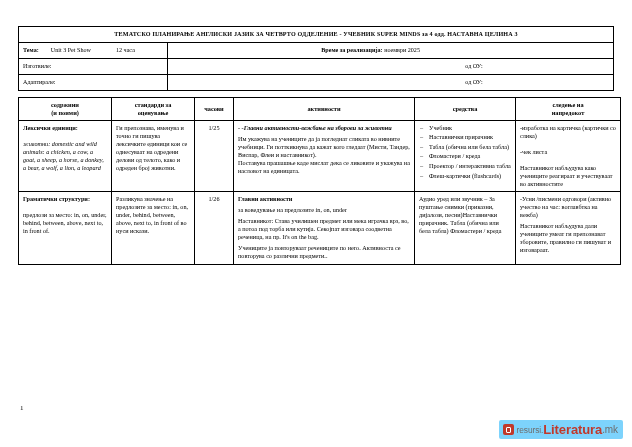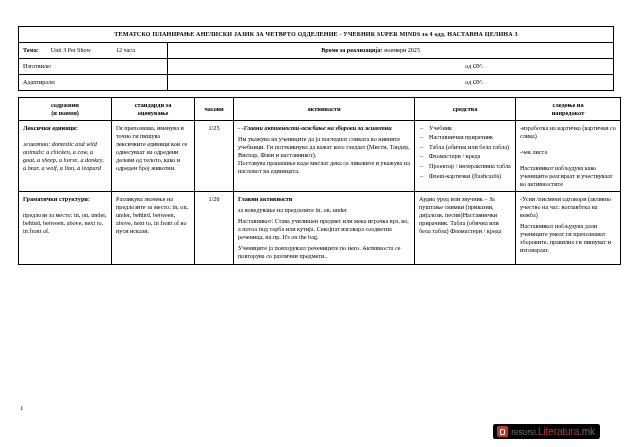--- a/index.html
+++ b/index.html
@@ -112,25 +112,25 @@
   .pagenum {
     position: absolute;
     left: 20px;
     top: 404px;
     font-size: 7px;
   }
 
   
   .logo {
     position: absolute;
-    right: 32px;
+    right: 9px;
     bottom: 8px;
     display: flex;
     align-items: center;
-    background: #000000;
+    background: #7dd3fc;
     border-radius: 2px;
     padding: 2px 5px 2px 4px;
     font-family: "Liberation Sans", sans-serif;
   }
   .logo .mark {
     width: 11px;
     height: 11px;
     background: #c0392b;
     border-radius: 2px;
     margin-right: 3px;
@@ -144,23 +144,23 @@
     border: 1.3px solid #fff;
     border-radius: 1px;
     box-sizing: border-box;
   }
   .logo .txt1 {
     font-size: 8.4px;
     color: #6d6d6d;
     letter-spacing: -0.1px;
   }
   .logo .txt2 {
-    font-size: 10px;
+    font-size: 13px;
     color: #c0392b;
-    font-weight: normal;
+    font-weight: bold;
     letter-spacing: -0.1px;
   }
   .logo .txt3 {
     font-size: 10px;
     color: #6d6d6d;
     letter-spacing: -0.1px;
   }
 </style>
 </head>
 <body>

